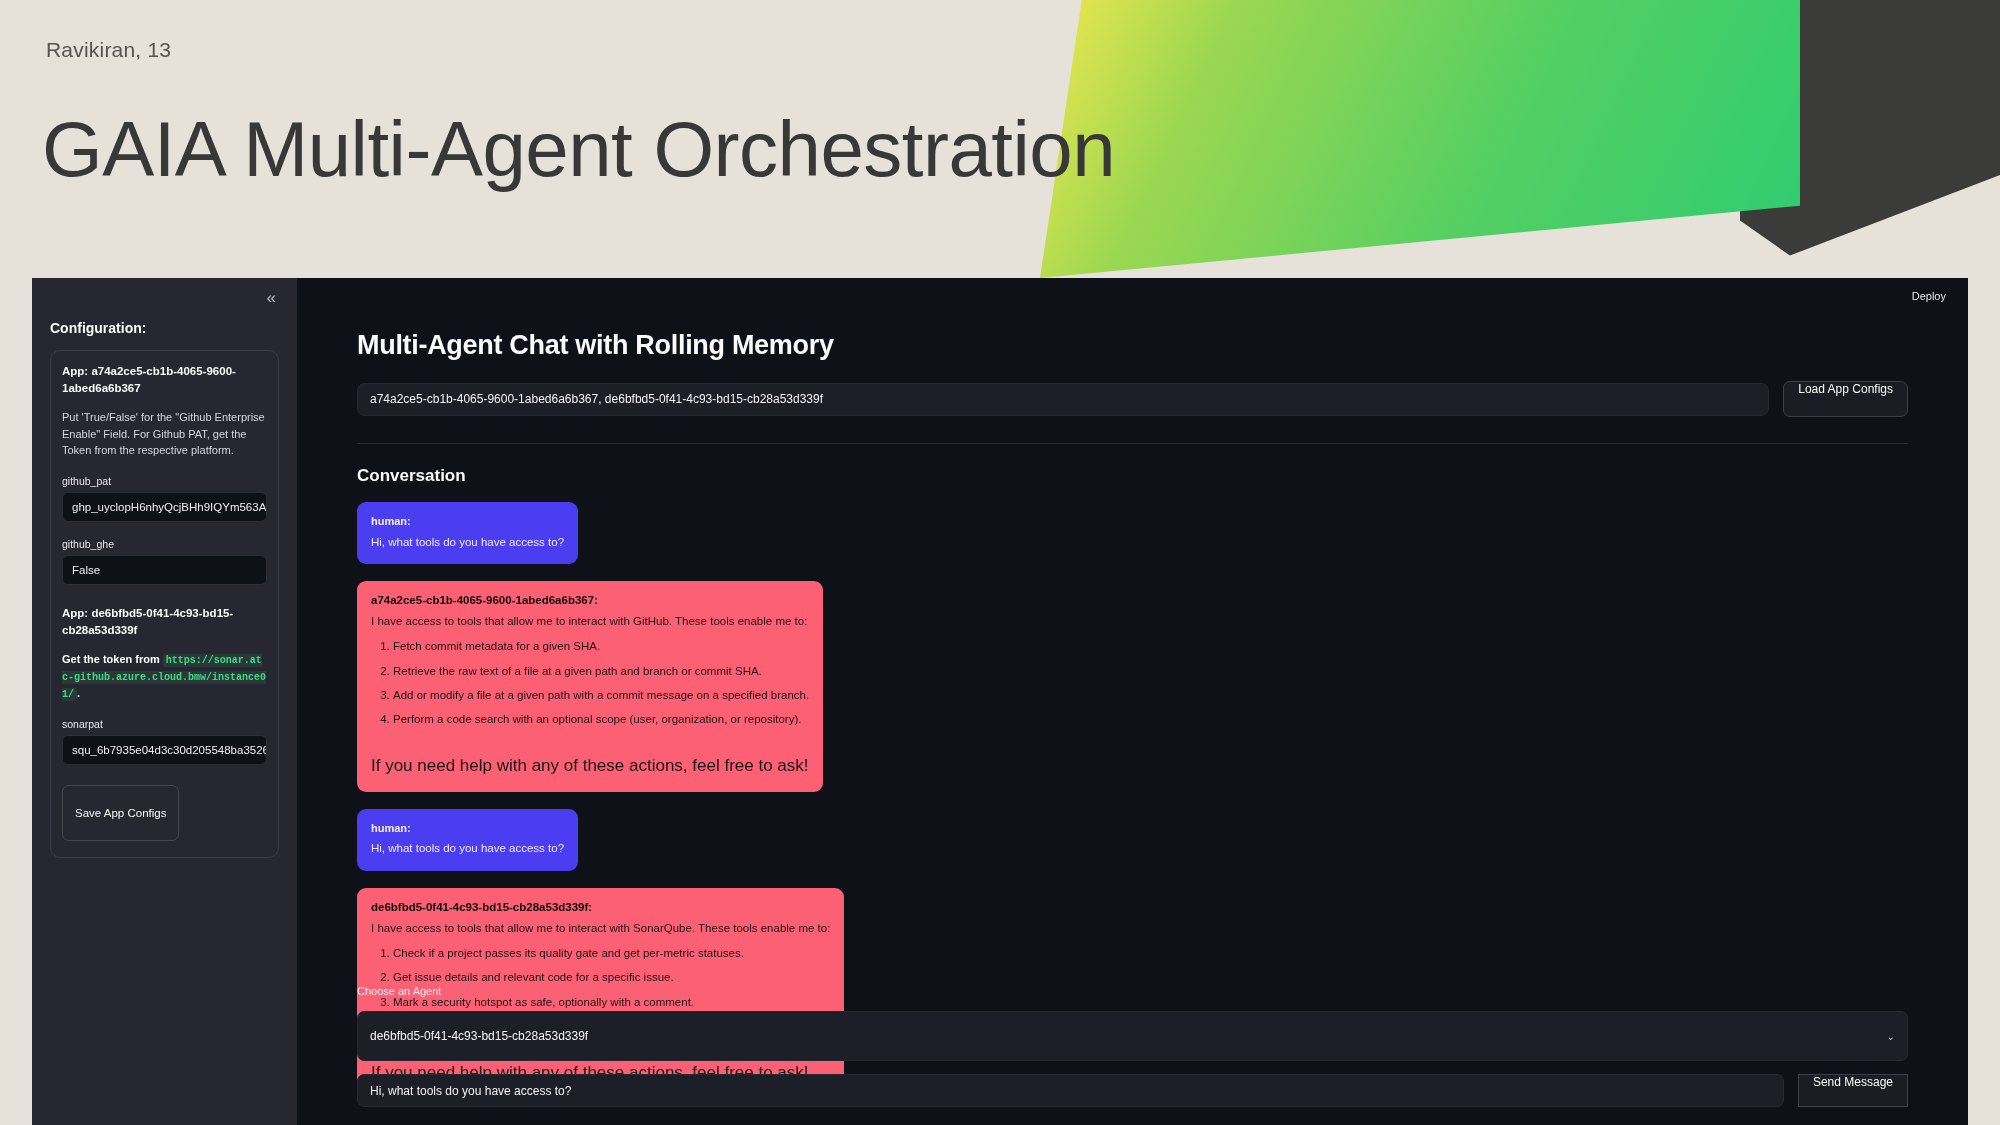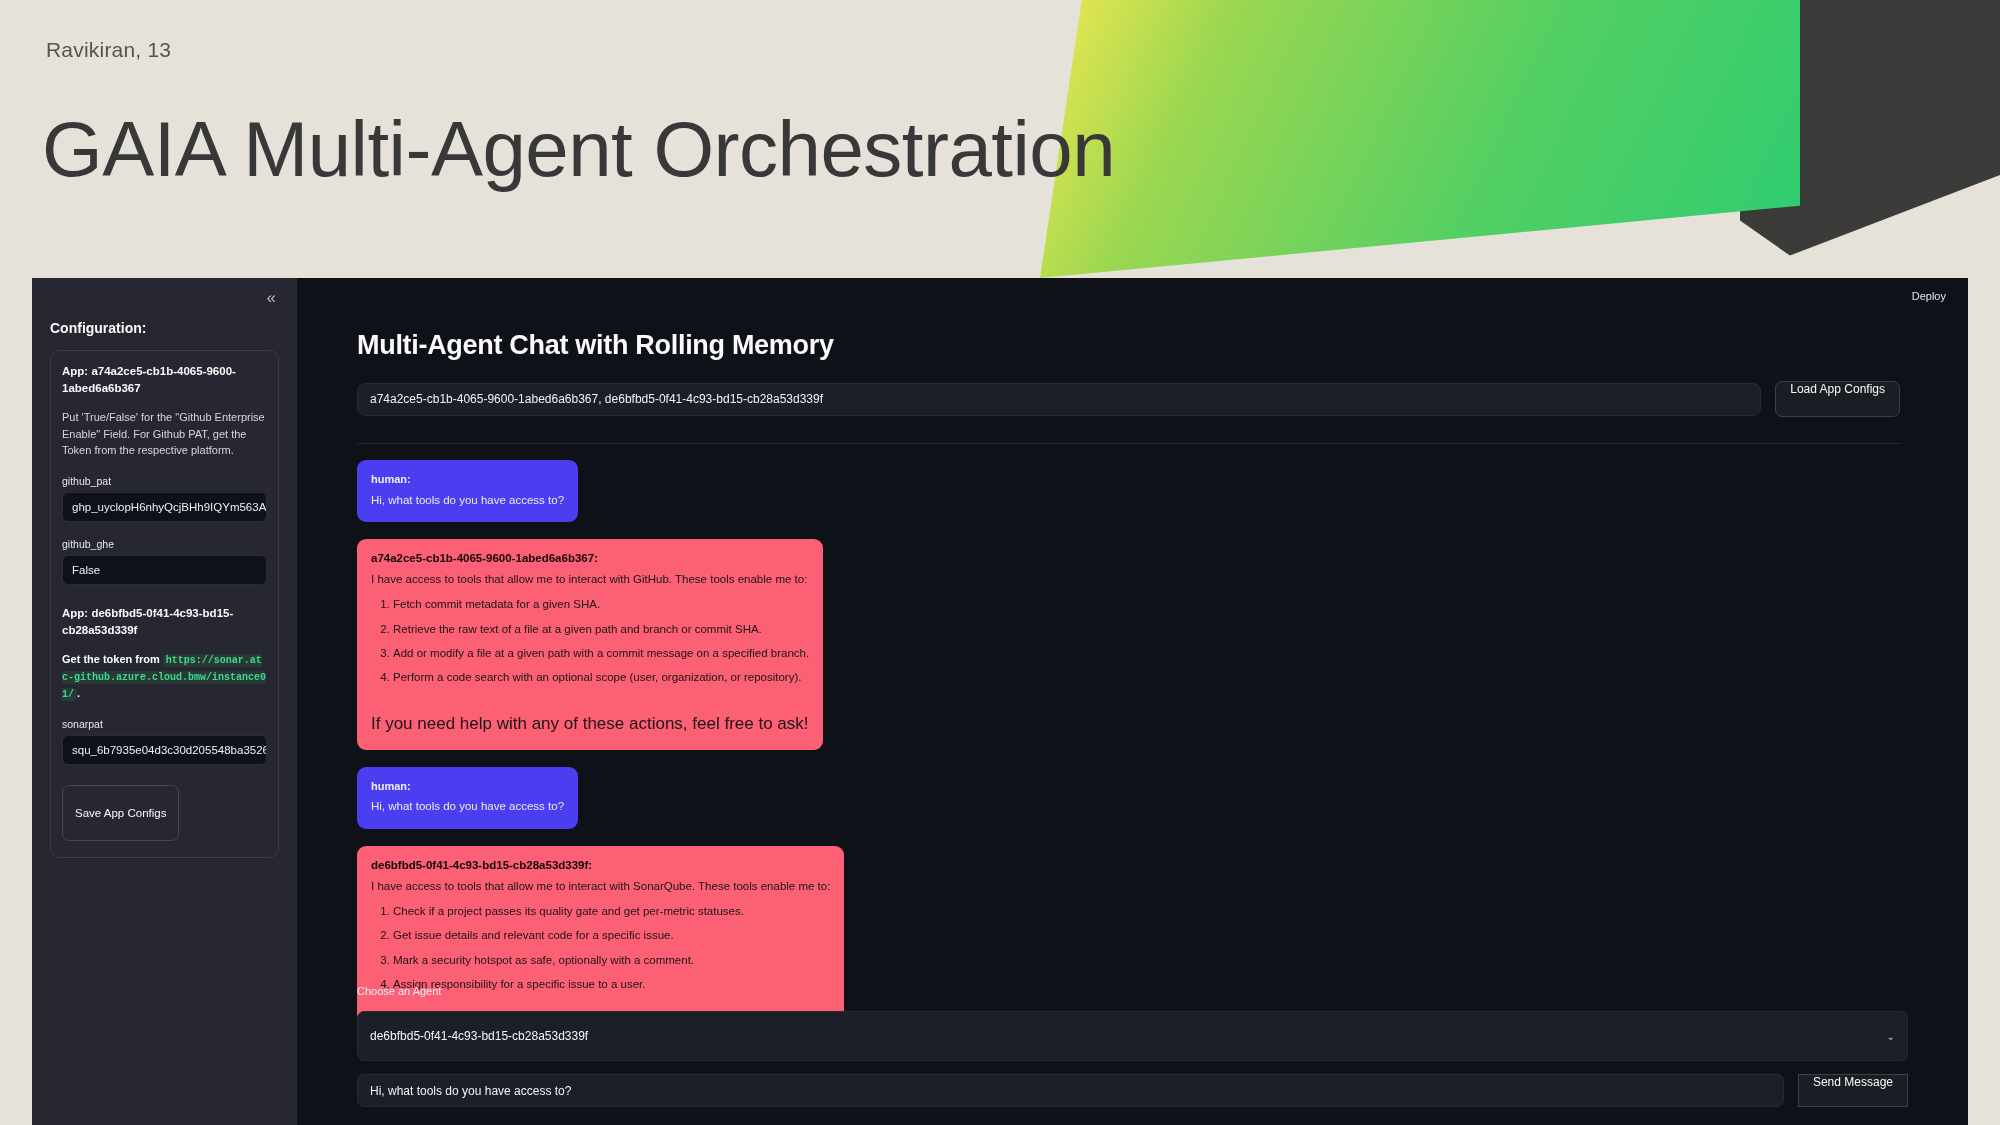--- a/index.html
+++ b/index.html
@@ -156,21 +156,21 @@
     font-size: 11.5px;
     padding: 21px 12px;
     cursor: pointer;
   }
 
   
   .main {
     flex: 1;
     background: #0e1117;
     position: relative;
-    padding: 0 8px 0 0;
+    padding: 0 0 0 0;
   }
   .deploy-btn {
     position: absolute;
     top: 12px;
     right: 22px;
     color: #e6e6ea;
     font-size: 11px;
     cursor: pointer;
   }
   .main-inner {
@@ -369,20 +369,21 @@
     <div class="main-inner">
       <div class="main-title">Multi-Agent Chat with Rolling Memory</div>
 
       <div class="app-id-row">
         <div class="app-id-input">a74a2ce5-cb1b-4065-9600-1abed6a6b367, de6bfbd5-0f41-4c93-bd15-cb28a53d339f</div>
         <div class="load-btn">Load App Configs</div>
       </div>
 
       <div class="divider"></div>
 
+      <div class="conv-heading">Conversation</div>
 
       <div class="chat">
           <div class="bubble human">
             <span class="speaker">human:</span>
             <div class="body">Hi, what tools do you have access to?</div>
           </div>
           <div class="bubble agent">
             <span class="speaker">a74a2ce5-cb1b-4065-9600-1abed6a6b367:</span>
             <div class="body">I have access to tools that allow me to interact with GitHub. These tools enable me to:</div>
             <ol>

